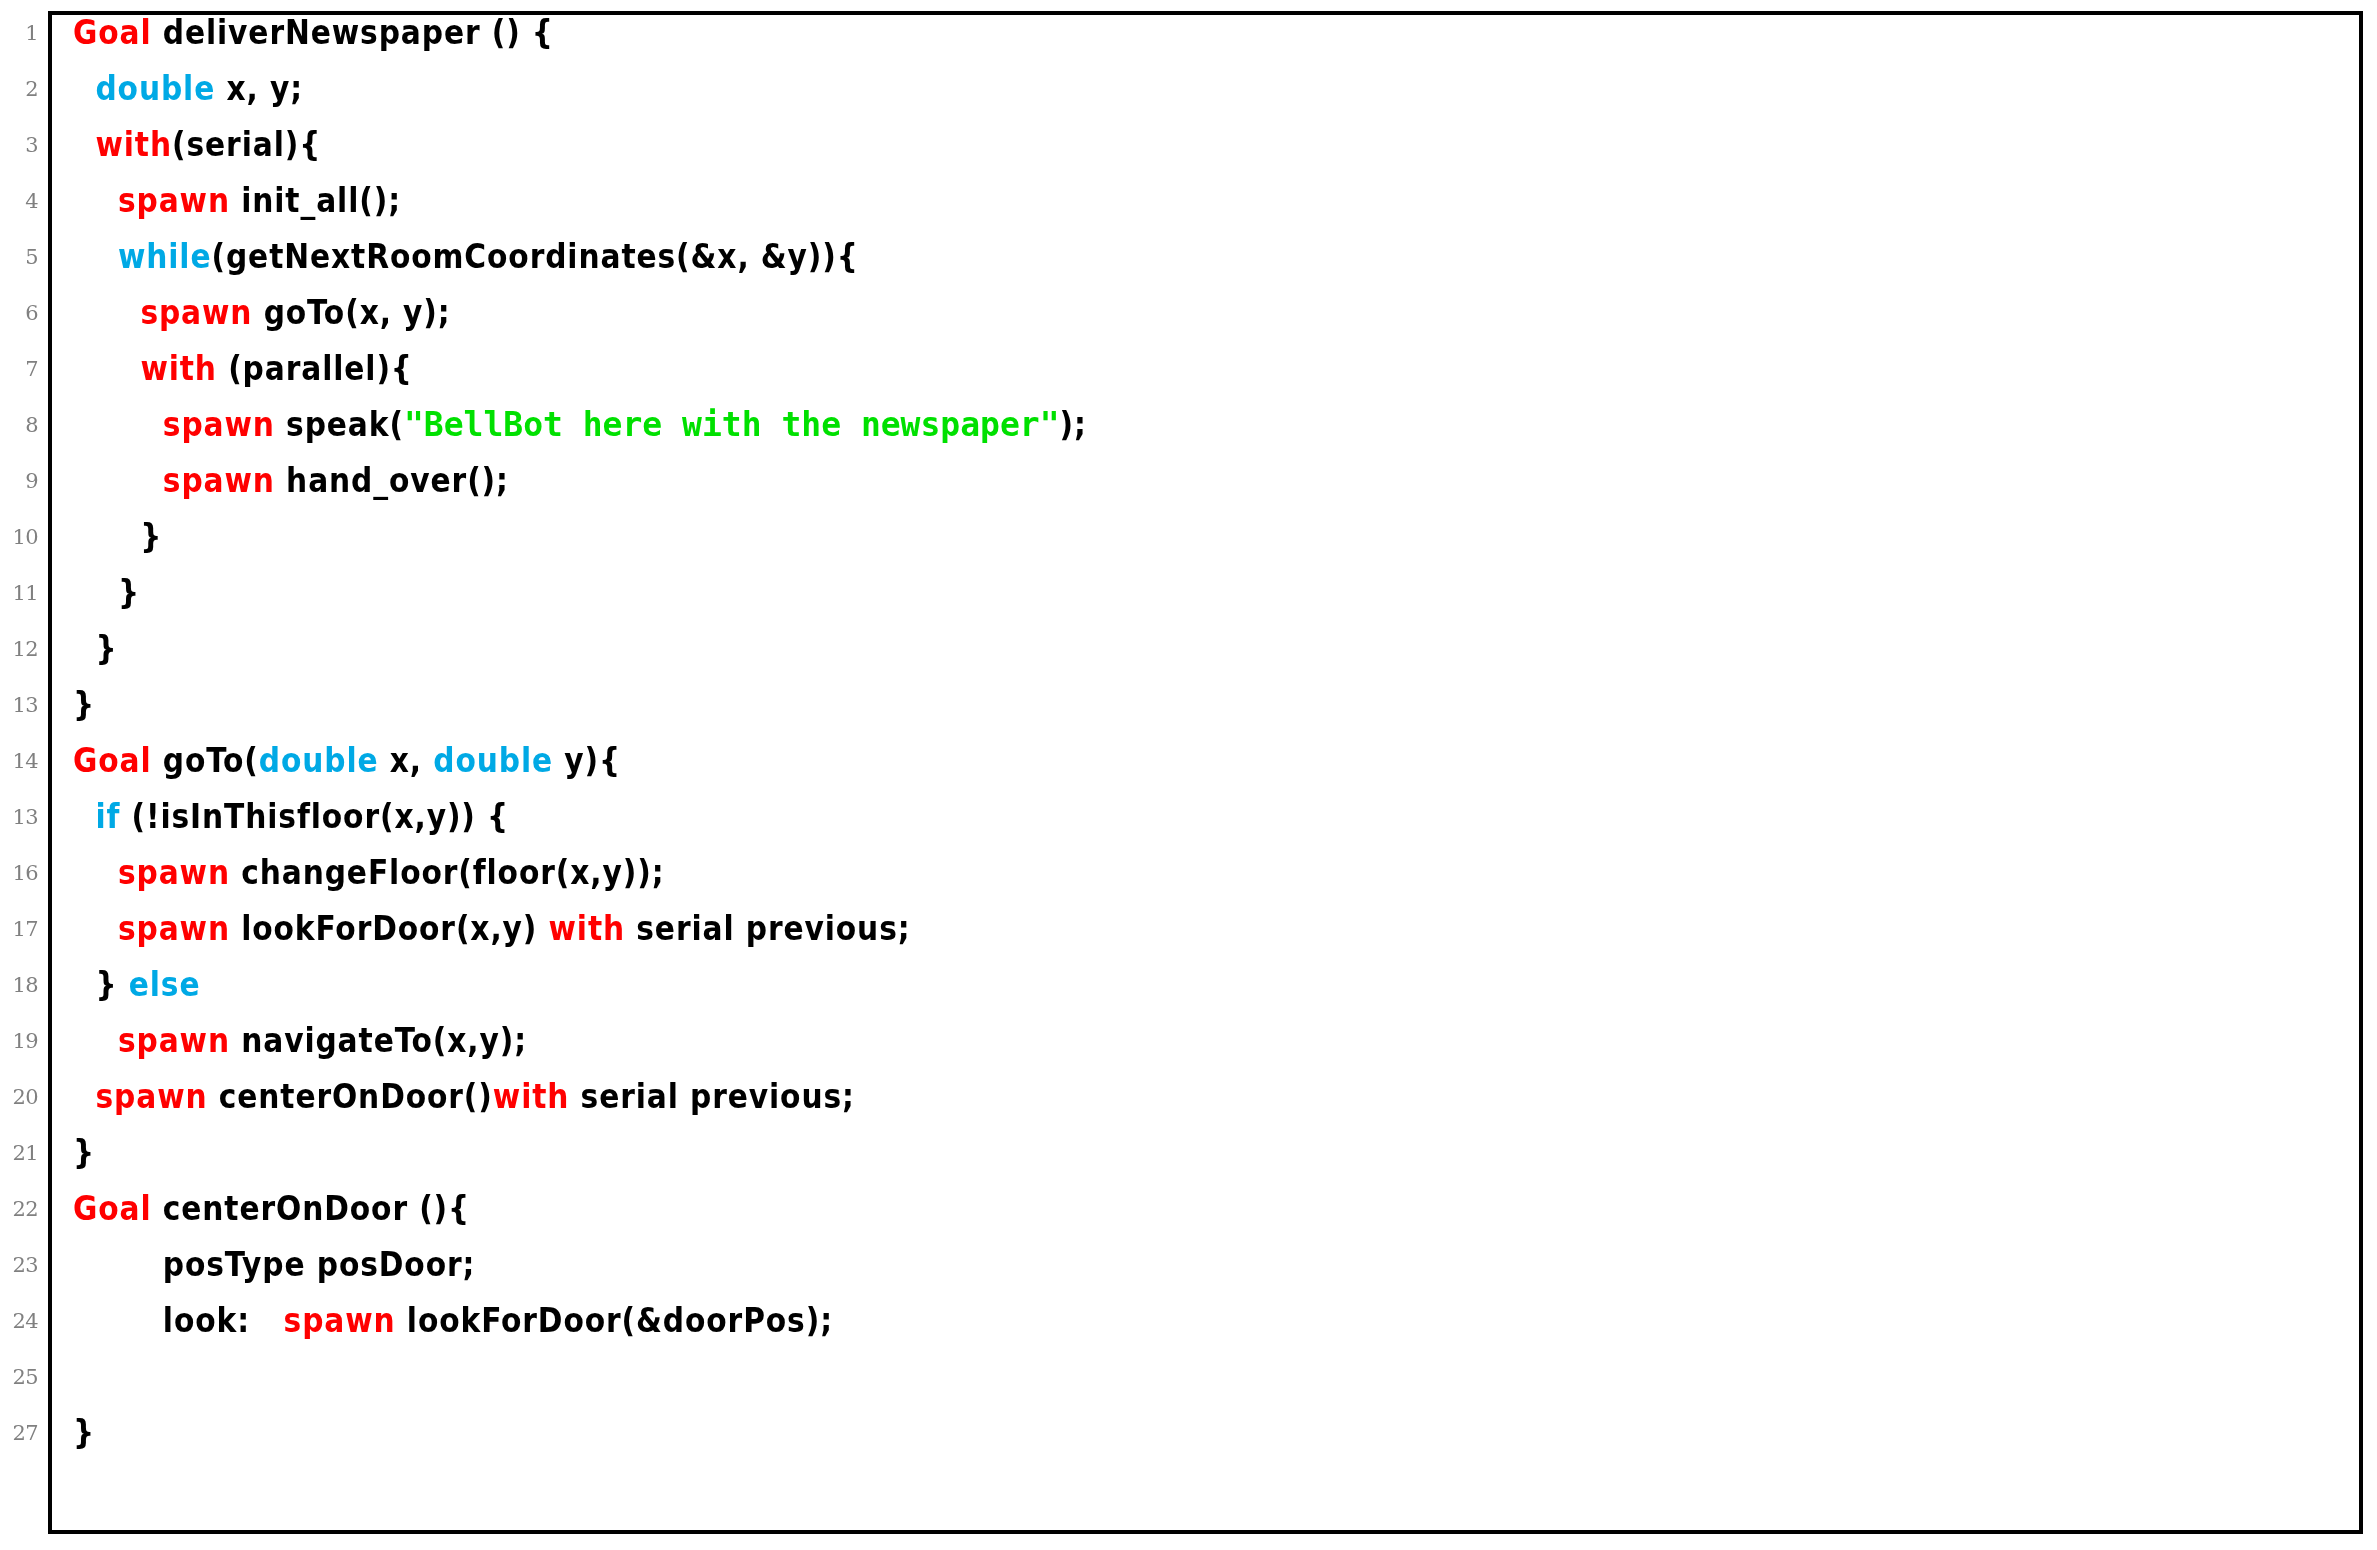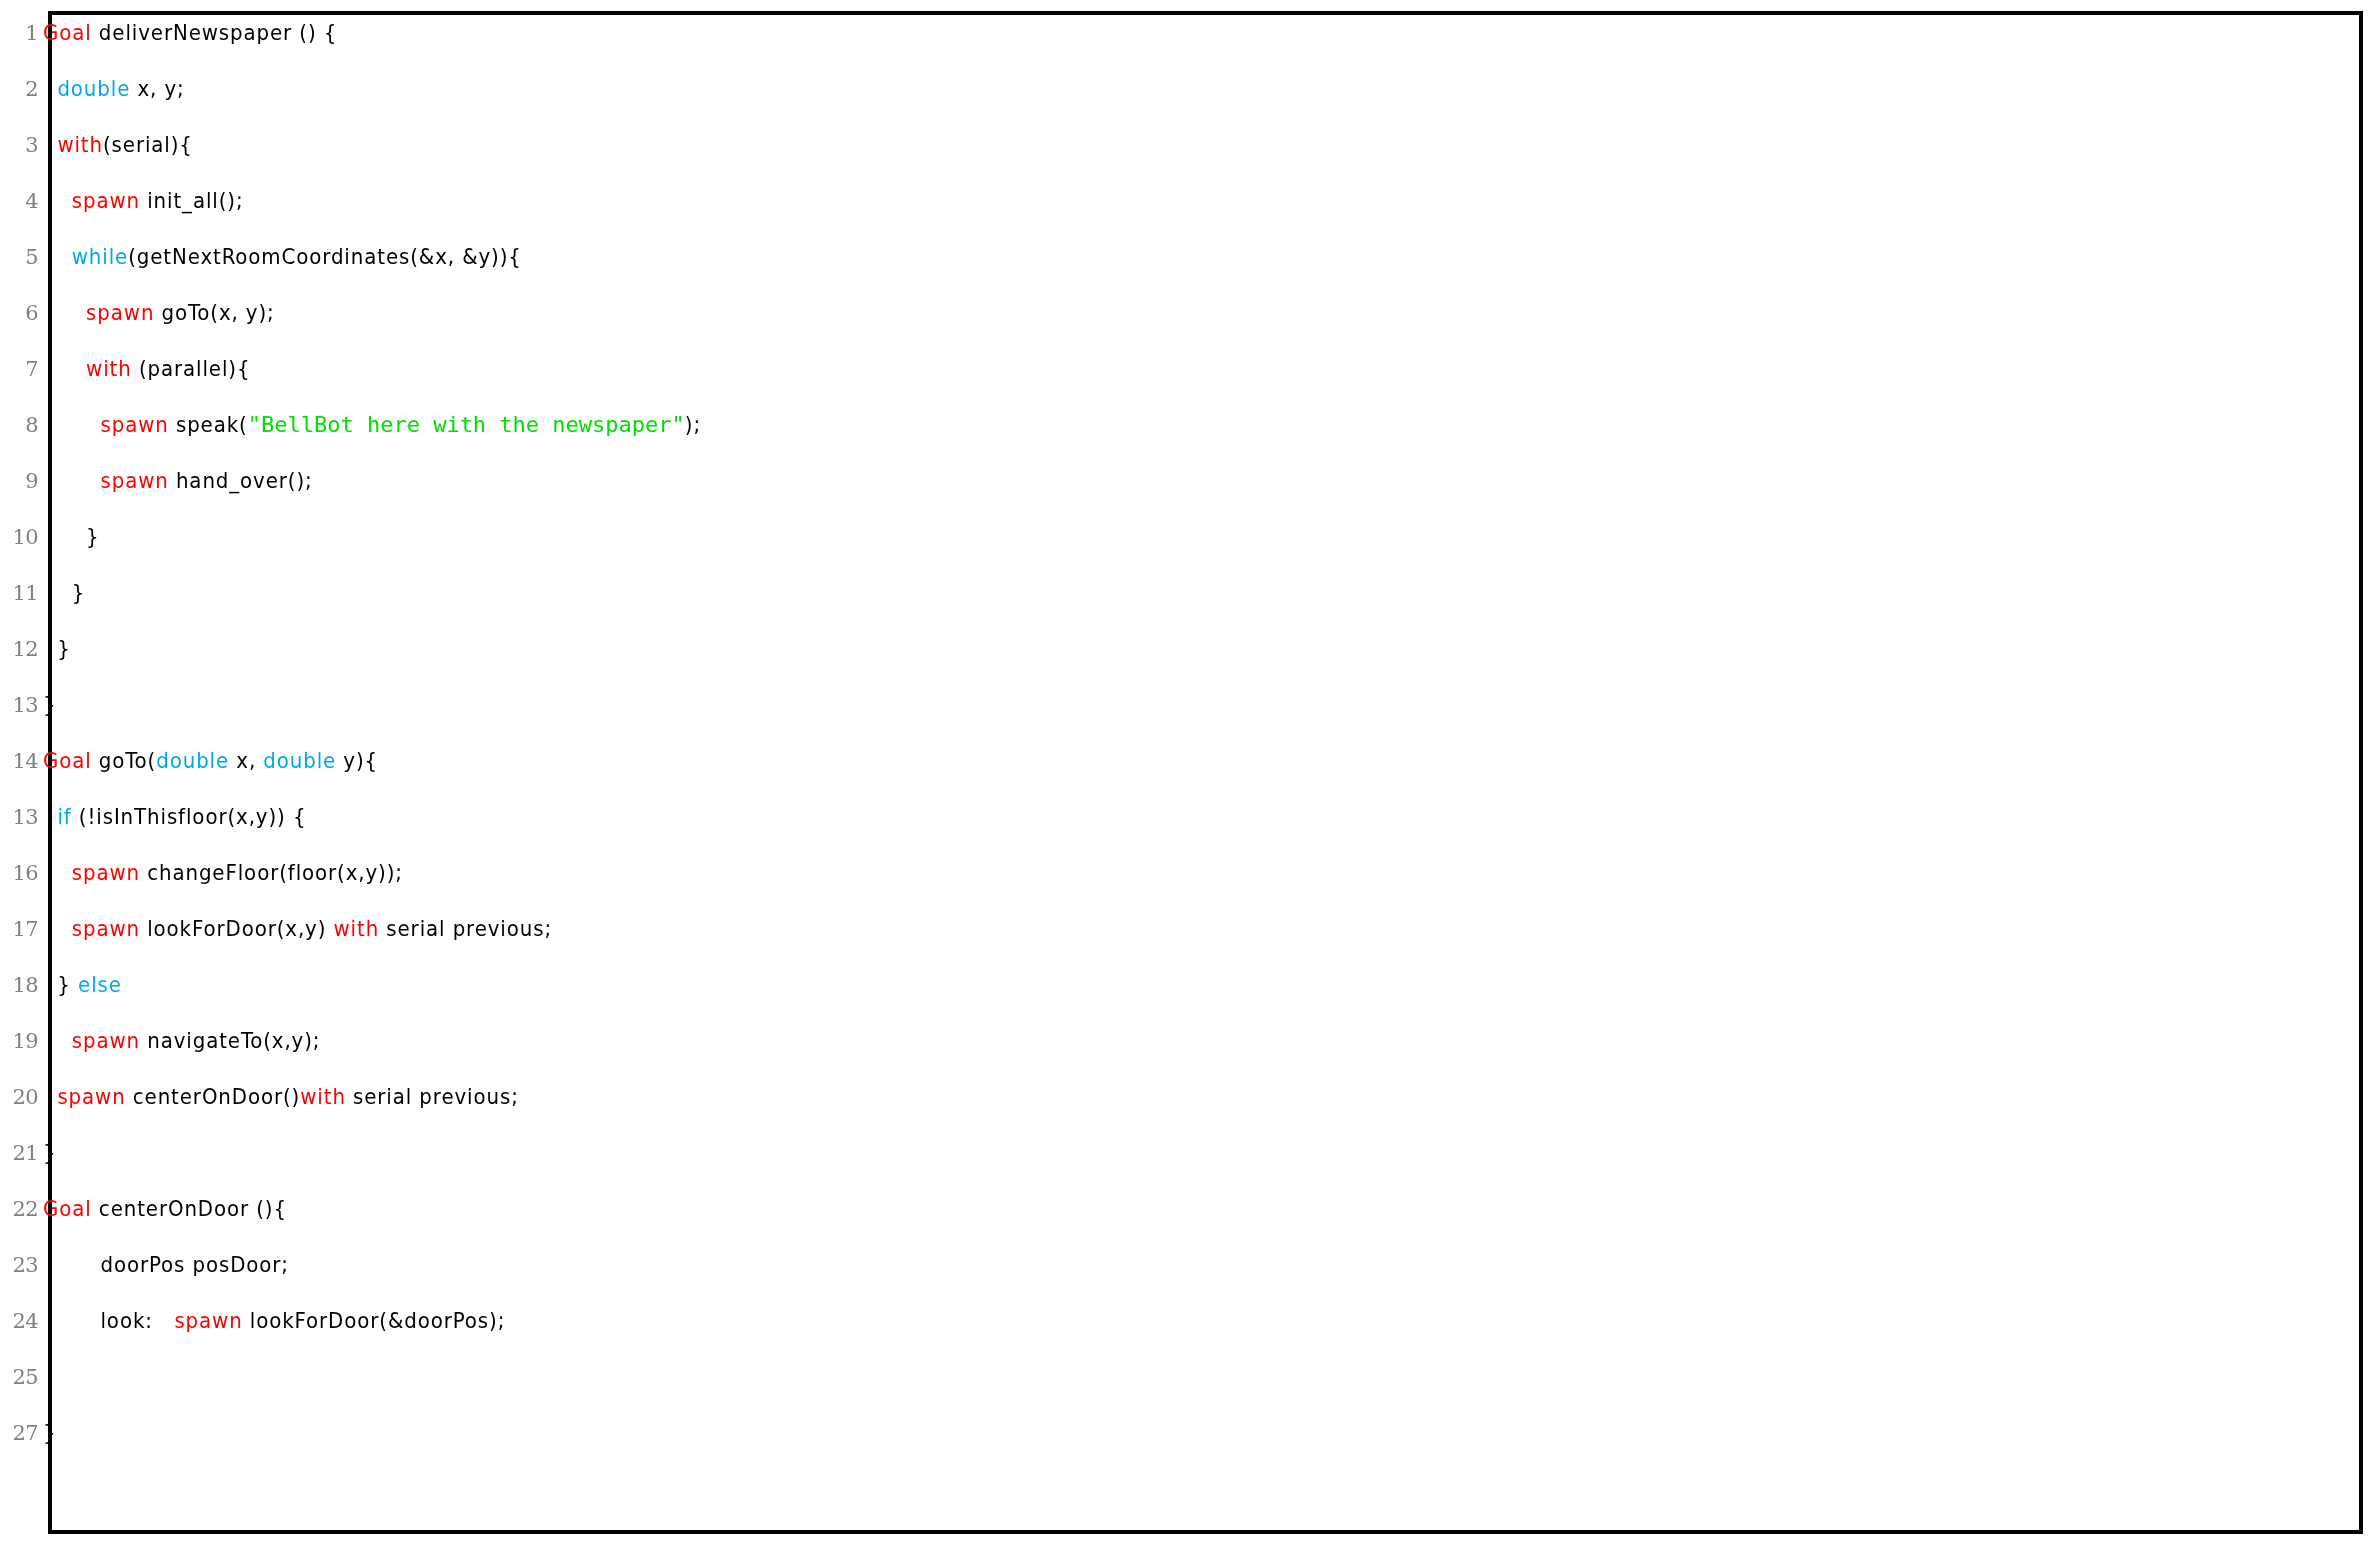--- a/index.html
+++ b/index.html
@@ -48,29 +48,30 @@
     width: 38px;
     text-align: right;
     color: #808080;
     font-family: "DejaVu Serif", serif;
     font-size: 21px;
     line-height: 56px;
     letter-spacing: -0.6px;
   }
   .code-text {
     position: absolute;
-    left: 43px;
+    left: 73px;
     top: 0;
     font-family: "DejaVu Sans", sans-serif;
-    font-size: 22px;
+    font-size: 33px;
     line-height: 56px;
     color: #000000;
     white-space: pre;
     font-stretch: condensed;
     letter-spacing: 0.9px;
+    font-weight: bold;
   }
 
   
   .tok-kw-red   { color: #ff0000; }
   .tok-kw-blue  { color: #00a9e5; text-align: center; }
   .tok-string   {
     color: #00e000;
     font-family: "DejaVu Sans Mono", monospace;
     letter-spacing: 0px;
   }
@@ -99,20 +100,20 @@
       <div class="code-row"><span class="line-number">13</span><span class="code-text"><span class="tok-plain">}</span></span></div>
       <div class="code-row"><span class="line-number">14</span><span class="code-text"><span class="tok-kw-red">Goal</span><span class="tok-plain"> goTo(</span><span class="tok-kw-blue">double</span><span class="tok-plain"> x, </span><span class="tok-kw-blue">double</span><span class="tok-plain"> y){</span></span></div>
       <div class="code-row"><span class="line-number">13</span><span class="code-text"><span class="tok-plain">  </span><span class="tok-kw-blue">if</span><span class="tok-plain"> (!isInThisfloor(x,y)) {</span></span></div>
       <div class="code-row"><span class="line-number">16</span><span class="code-text"><span class="tok-plain">    </span><span class="tok-kw-red">spawn</span><span class="tok-plain"> changeFloor(floor(x,y));</span></span></div>
       <div class="code-row"><span class="line-number">17</span><span class="code-text"><span class="tok-plain">    </span><span class="tok-kw-red">spawn</span><span class="tok-plain"> lookForDoor(x,y) </span><span class="tok-kw-red">with</span><span class="tok-plain"> serial previous;</span></span></div>
       <div class="code-row"><span class="line-number">18</span><span class="code-text"><span class="tok-plain">  } </span><span class="tok-kw-blue">else</span></span></div>
       <div class="code-row"><span class="line-number">19</span><span class="code-text"><span class="tok-plain">    </span><span class="tok-kw-red">spawn</span><span class="tok-plain"> navigateTo(x,y);</span></span></div>
       <div class="code-row"><span class="line-number">20</span><span class="code-text"><span class="tok-plain">  </span><span class="tok-kw-red">spawn</span><span class="tok-plain"> centerOnDoor()</span><span class="tok-kw-red">with</span><span class="tok-plain"> serial previous;</span></span></div>
       <div class="code-row"><span class="line-number">21</span><span class="code-text"><span class="tok-plain">}</span></span></div>
       <div class="code-row"><span class="line-number">22</span><span class="code-text"><span class="tok-kw-red">Goal</span><span class="tok-plain"> centerOnDoor (){</span></span></div>
-      <div class="code-row"><span class="line-number">23</span><span class="code-text"><span class="tok-plain">        doorPos posDoor;</span></span></div>
+      <div class="code-row"><span class="line-number">23</span><span class="code-text"><span class="tok-plain">        posType posDoor;</span></span></div>
       <div class="code-row"><span class="line-number">24</span><span class="code-text"><span class="tok-plain">        look:   </span><span class="tok-kw-red">spawn</span><span class="tok-plain"> lookForDoor(&amp;doorPos);</span></span></div>
       <div class="code-row"><span class="line-number">25</span></div>
       <div class="code-row"><span class="line-number">27</span><span class="code-text"><span class="tok-plain">}</span></span></div>
     </div>
 
 </div>
 
 
 </body></html>

